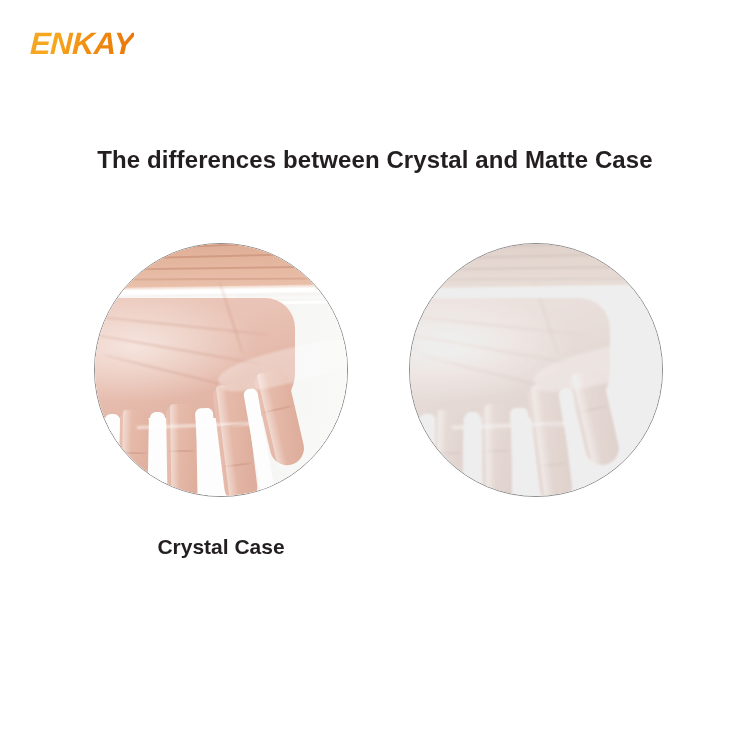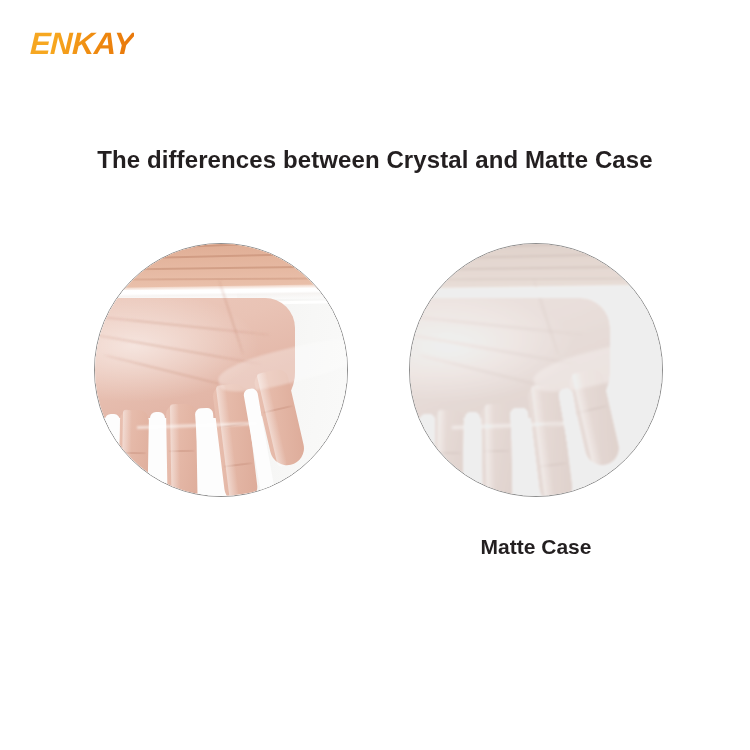--- a/index.html
+++ b/index.html
@@ -297,20 +297,21 @@
         <div class="gap g1"></div>
         <div class="gap g2"></div>
         <div class="gap g3"></div>
         <div class="gap g4"></div>
 
         <div class="streak s1"></div>
         <div class="streak s2"></div>
       </div>
 
     </div>
+    <div class="caption">Crystal Case</div>
   </div>
 
   <div class="compare-col right">
     <div class="photo-circle matte">
       <div class="scene">
         <div class="backdrop"></div>
 
         <div class="wrist">
           <div class="crease c1"></div>
           <div class="crease c2"></div>
@@ -351,16 +352,15 @@
         <div class="gap g1"></div>
         <div class="gap g2"></div>
         <div class="gap g3"></div>
         <div class="gap g4"></div>
 
         <div class="streak s1"></div>
         <div class="streak s2"></div>
       </div>
       <div class="frost"></div>
     </div>
-    <div class="caption">Matte Case</div>
   </div>
 
 </div>
 
 </body></html>

